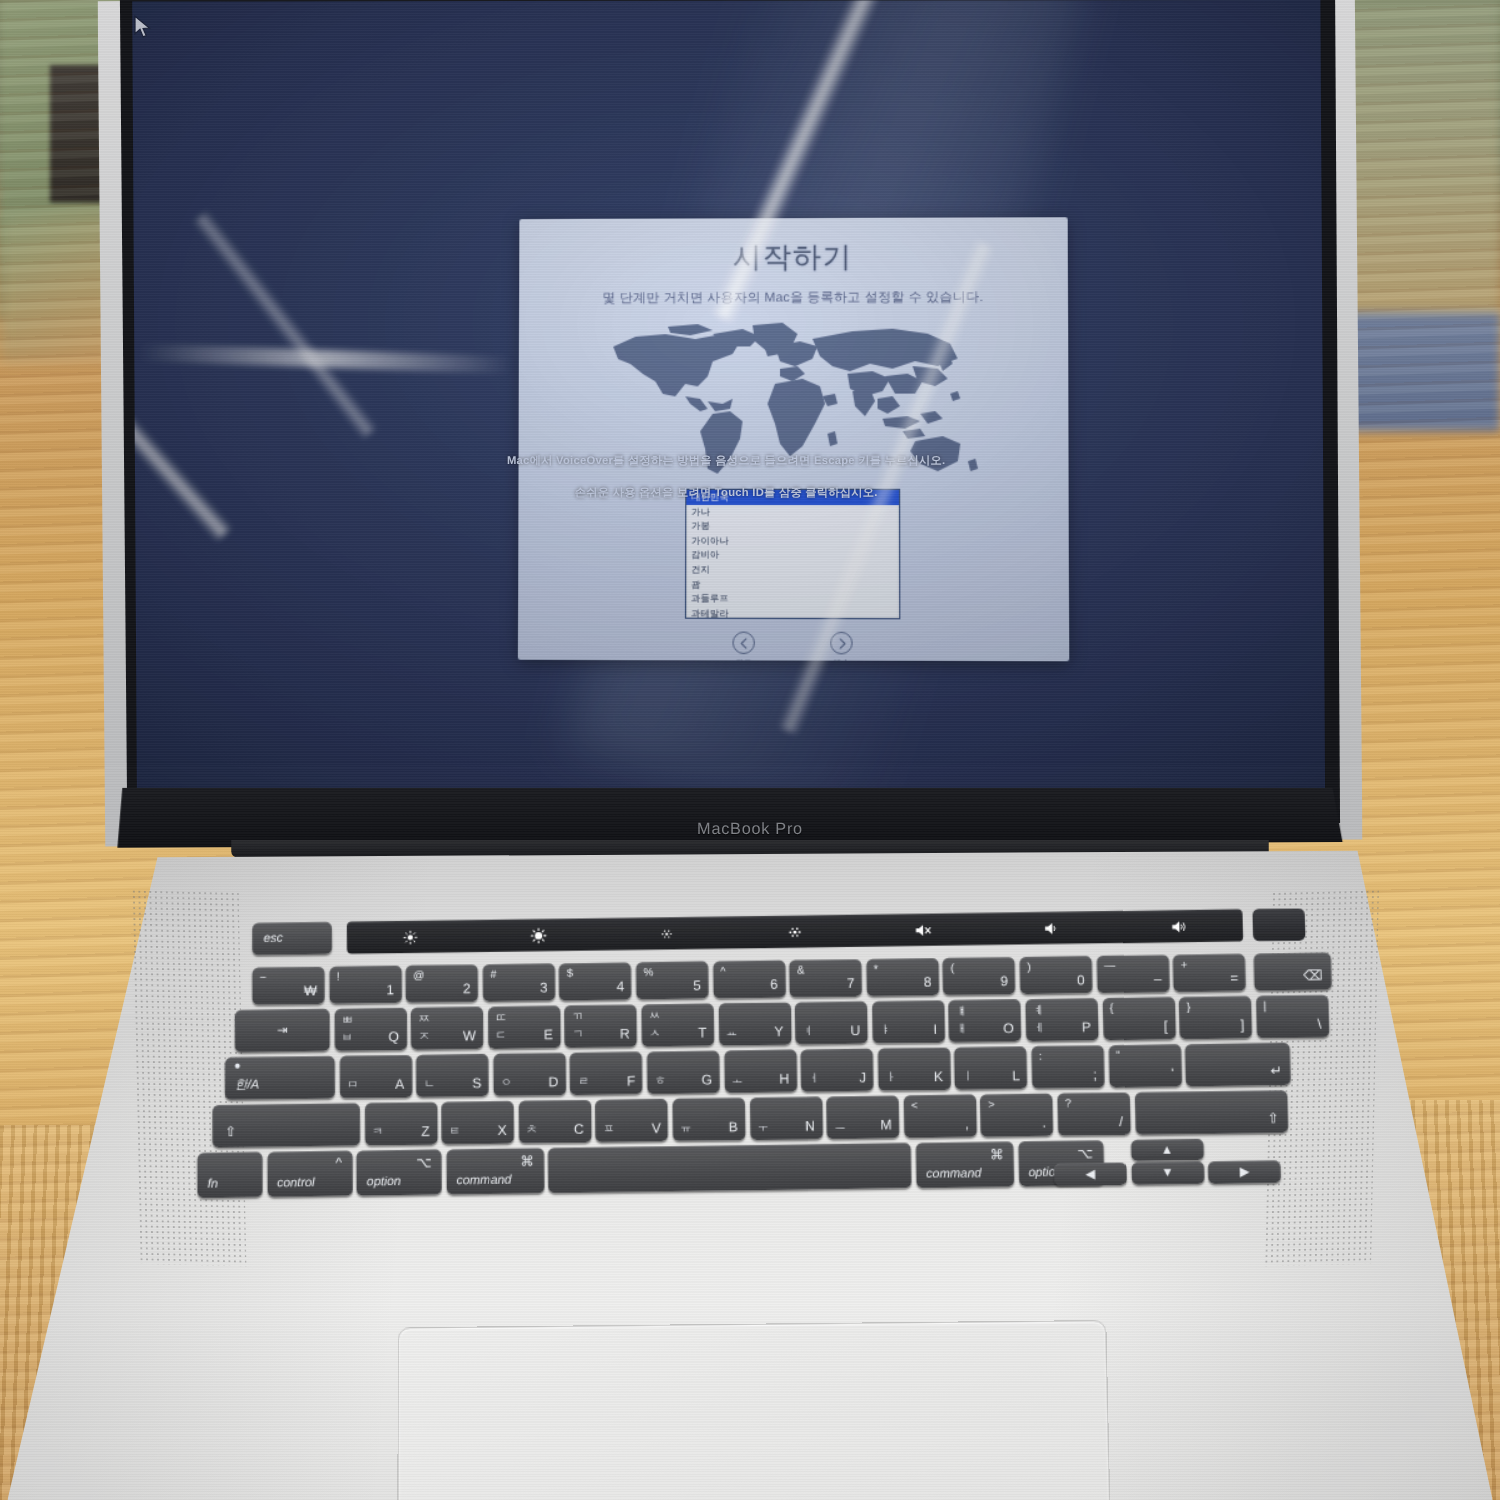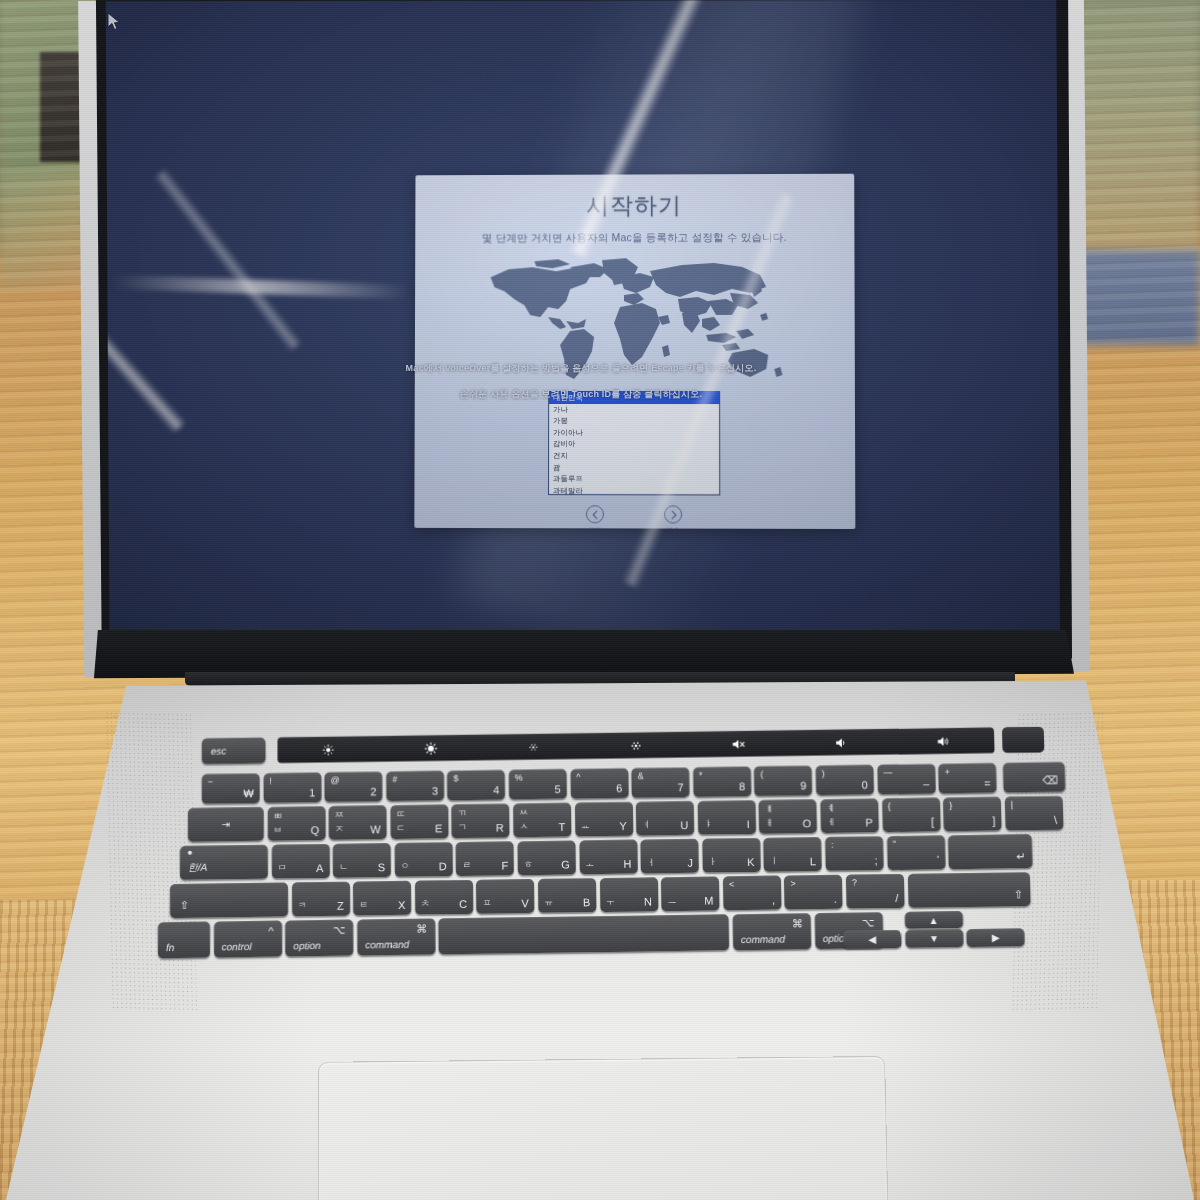--- a/index.html
+++ b/index.html
@@ -384,20 +384,21 @@
 
     <div class="refl a"></div>
     <div class="refl b"></div>
     <div class="refl c"></div>
     <div class="refl d"></div>
     <div class="refl e"></div>
     <div class="vignette"></div>
   </div>
 
   <div class="chin"></div>
+  <div class="brand">MacBook Pro</div>
   <div class="hingebar"></div>
 
   <div class="deck"></div>
   <div class="grille left"></div>
   <div class="grille right"></div>
   <div class="deck-shade"></div>
 
   <div class="kbd">
     <div class="kbd-inner" id="kbd-inner">
 

